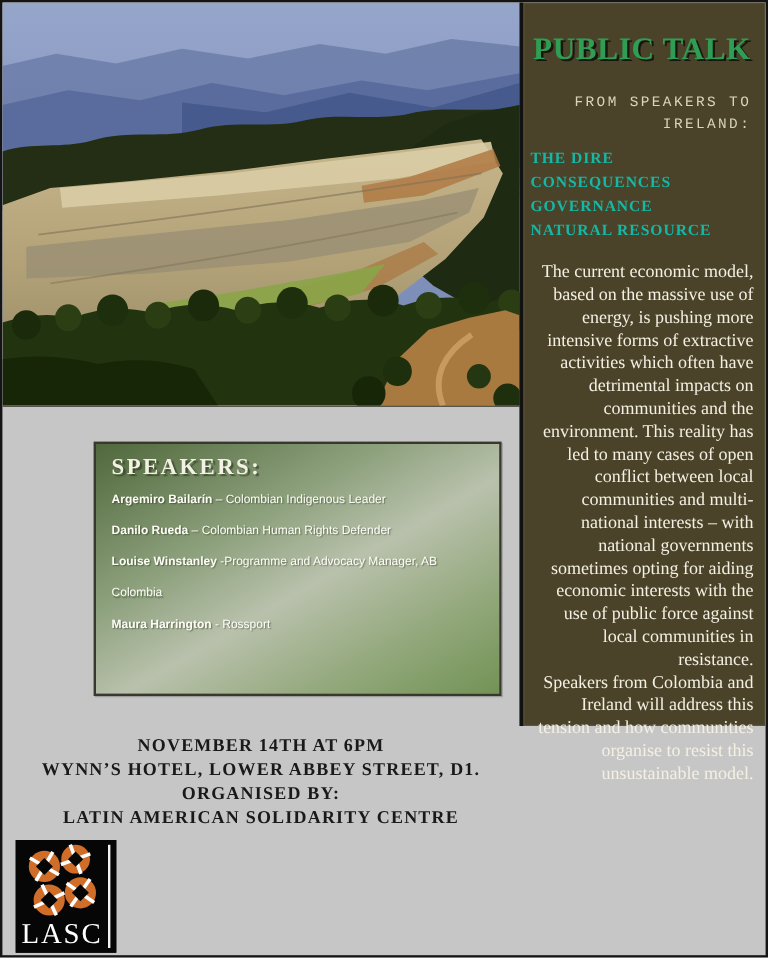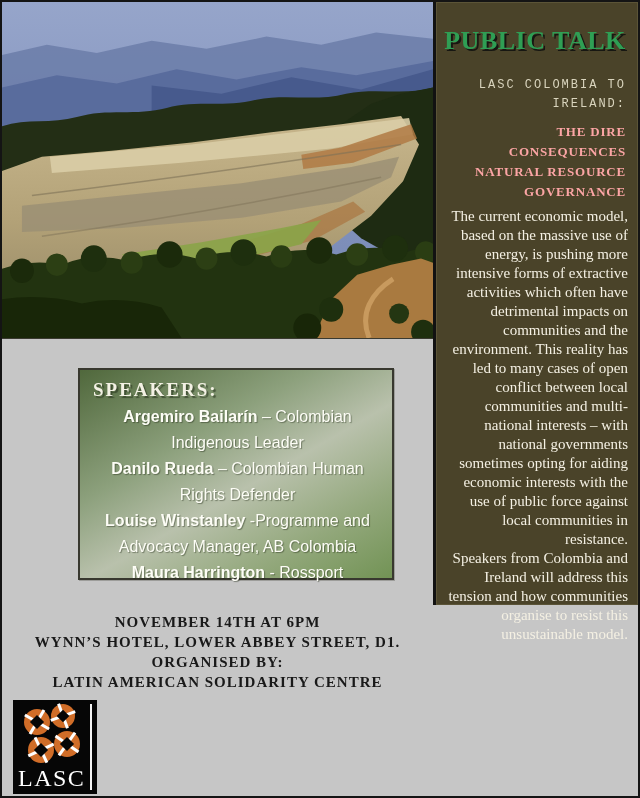--- a/index.html
+++ b/index.html
@@ -7,35 +7,35 @@
     position:relative;width:640px;height:798px;
     background:#c6c6c6;border:2px solid #141414;box-sizing:border-box;
     overflow:hidden;font-family:"Liberation Serif",serif;
   }
   
   .left-panel{position:absolute;left:0;top:0;width:431px;height:794px;}
   .photo{position:absolute;left:0;top:0;width:431px;height:336px;border-bottom:1px solid #3a3a30;}
   .photo svg{display:block;width:100%;height:100%;}
 
   .speakers-box{
-    position:absolute;left:76px;top:366px;width:316px;height:212px;
+    position:absolute;left:76px;top:366px;width:340px;height:212px;
     box-sizing:border-box;border:2px solid #38382f;
     background:linear-gradient(150deg,#50683c 0%,#8ca07c 34%,#b9c1ac 55%,#93a87c 78%,#729355 100%);
     padding:9px 10px 0 13px;
     box-shadow:1px 1px 0 #9d9d9a;
   }
   .speakers-title{
     font-family:"Liberation Serif",serif;font-weight:bold;font-size:19px;
     color:#f3f1e4;letter-spacing:2px;
     text-shadow:2px 2px 1px rgba(30,40,20,0.55);
     margin-bottom:3px;
   }
   .speaker{
-    font-family:"Liberation Sans",sans-serif;font-size:16px;line-height:26px;
-    color:#fdfdf6;text-shadow:1px 1px 1px rgba(30,40,20,0.45);text-align:center;
+    font-family:"Liberation Sans",sans-serif;font-size:10px;line-height:26px;
+    color:#fdfdf6;text-shadow:1px 1px 1px rgba(30,40,20,0.45);
   }
   .speaker .sp-name{font-weight:bold;}
 
   .event-details{
     position:absolute;left:0;top:610px;width:431px;text-align:center;
     font-family:"Liberation Serif",serif;font-weight:bold;font-size:15px;
     line-height:20px;color:#191919;letter-spacing:1px;
   }
 
   .lasc-logo{
@@ -56,22 +56,22 @@
     font-size:26px;color:#2f9e54;letter-spacing:0.5px;
     text-shadow:2px 2px 0 #171712;
     margin:0 0 20px 0;
   }
   .talk-subtitle{
     text-align:right;font-family:"Liberation Mono","DejaVu Sans Mono",monospace;
     font-size:12px;line-height:19px;letter-spacing:2px;color:#d9d4bd;
     margin:0 2px 8px auto;max-width:178px;
   }
   .talk-heading{
-    text-align:right;font-weight:bold;font-size:13px;line-height:20px;
-    letter-spacing:0.8px;color:#fca5a5;margin-right:2px;margin-bottom:5px;
+    font-weight:bold;font-size:13px;line-height:20px;
+    letter-spacing:0.8px;color:#14b8a6;margin-right:2px;margin-bottom:16px;
   }
   .talk-body{
     color:#f4f0e3;font-size:15px;line-height:19px;text-align:right;
   }
   .talk-body p{margin:0;}
 </style>
 </head>
 <body>
 
 <div class="poster">
@@ -176,25 +176,25 @@
             <rect x="-5" y="-5" width="10" height="10" fill="#060606" transform="rotate(45)"></rect>
           </g>
         </g>
         <text x="5" y="86" font-family="Liberation Serif, serif" font-size="24" letter-spacing="1.5" fill="#ffffff">LASC</text>
       </svg>
     </div>
   </div>
 
   <div class="right-panel">
     <h1 class="talk-title">PUBLIC TALK</h1>
-    <div class="talk-subtitle">LASC COLOMBIA TO IRELAND:</div>
+    <div class="talk-subtitle">FROM SPEAKERS TO IRELAND:</div>
     <div class="talk-heading">
       <div>THE DIRE CONSEQUENCES</div>
+      <div>GOVERNANCE</div>
       <div>NATURAL RESOURCE</div>
-      <div>GOVERNANCE</div>
     </div>
     <div class="talk-body">
       <p>The current economic model, based on the massive use of energy, is pushing more intensive forms of extractive activities which often have detrimental impacts on communities and the environment. This reality has led to many cases of open conflict between local communities and multi-national interests – with national governments sometimes opting for aiding economic interests with the use of public force against local communities in resistance.</p>
       <p>Speakers from Colombia and Ireland will address this tension and how communities organise to resist this unsustainable model.</p>
     </div>
   </div>
 
 </div>
 
 </body></html>

